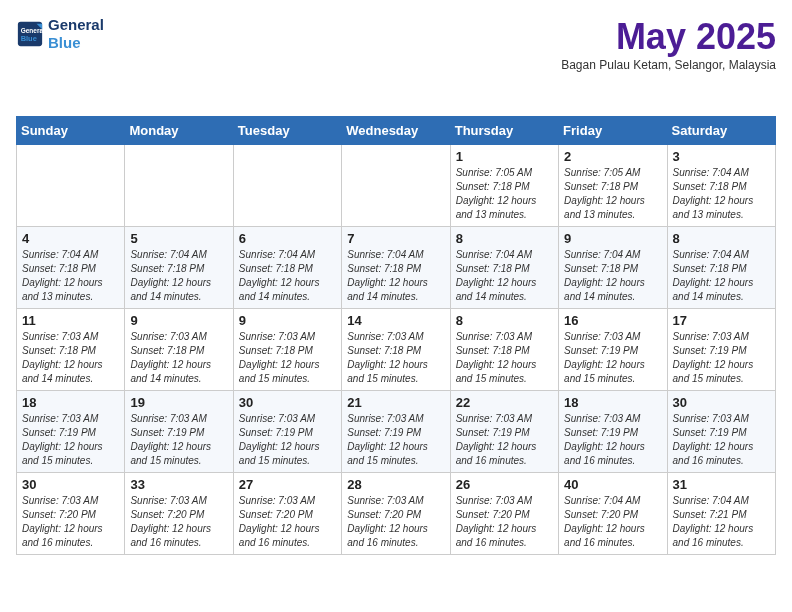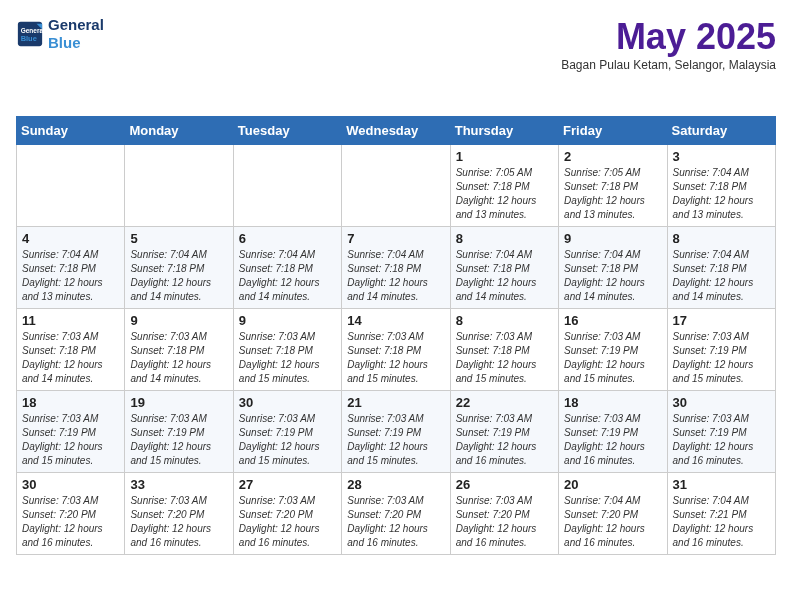--- a/index.html
+++ b/index.html
@@ -326,21 +326,21 @@
 and 16 minutes.</div>
         </td>
         <td>
           <span class="day-number">26</span>
           <div class="day-info" style="white-space: pre-line;">Sunrise: 7:03 AM
 Sunset: 7:20 PM
 Daylight: 12 hours
 and 16 minutes.</div>
         </td>
         <td>
-          <span class="day-number">20</span>
+          <span class="day-number">40</span>
           <div class="day-info" style="white-space: pre-line;">Sunrise: 7:04 AM
 Sunset: 7:20 PM
 Daylight: 12 hours
 and 16 minutes.</div>
         </td>
         <td>
           <span class="day-number">31</span>
           <div class="day-info" style="white-space: pre-line;">Sunrise: 7:04 AM
 Sunset: 7:21 PM
 Daylight: 12 hours

